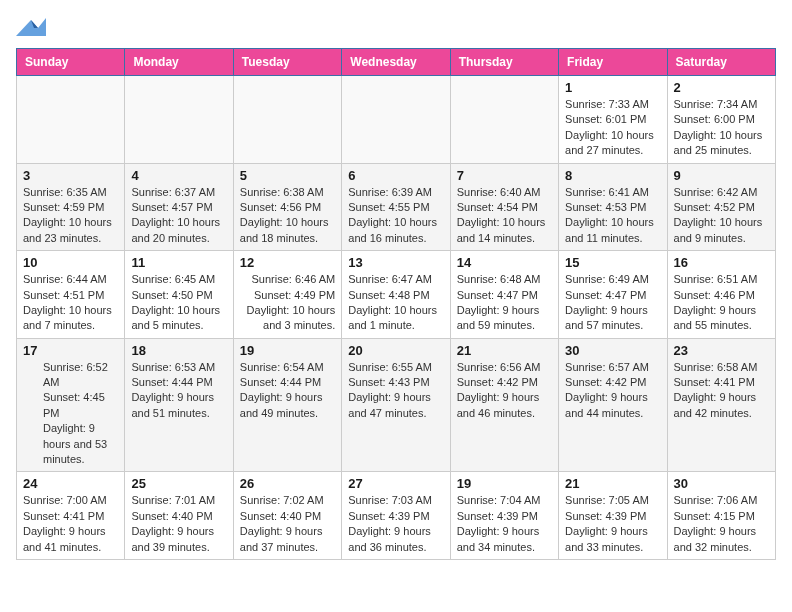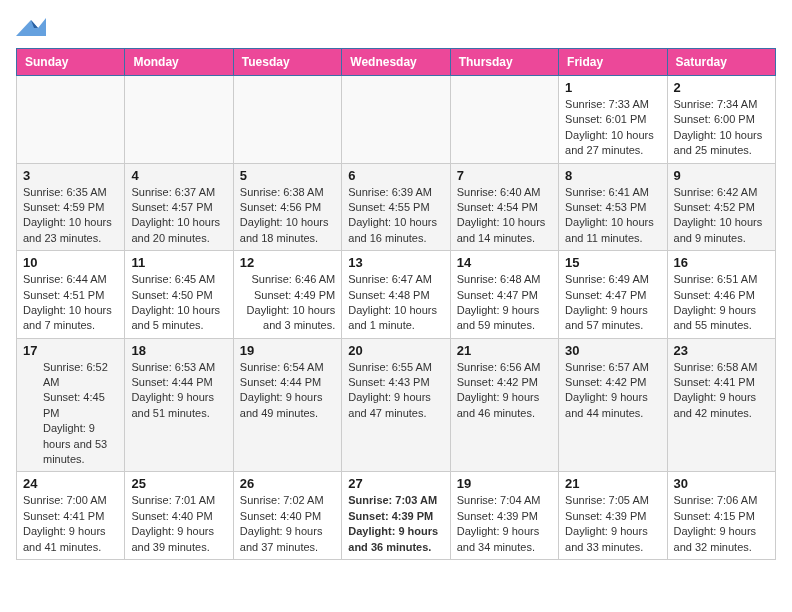--- a/index.html
+++ b/index.html
@@ -284,21 +284,21 @@
 Daylight: 9 hours and 39 minutes.</div>
         </td>
         <td>
           <div class="day-number">26</div>
           <div class="day-info" style="white-space: pre-line;">Sunrise: 7:02 AM
 Sunset: 4:40 PM
 Daylight: 9 hours and 37 minutes.</div>
         </td>
         <td>
           <div class="day-number">27</div>
-          <div class="day-info" style="white-space: pre-line; font-weight: bold;">Sunrise: 7:03 AM
+          <div class="day-info" style="white-space: pre-line;">Sunrise: 7:03 AM
 Sunset: 4:39 PM
 Daylight: 9 hours and 36 minutes.</div>
         </td>
         <td>
           <div class="day-number">19</div>
           <div class="day-info" style="white-space: pre-line;">Sunrise: 7:04 AM
 Sunset: 4:39 PM
 Daylight: 9 hours and 34 minutes.</div>
         </td>
         <td>

